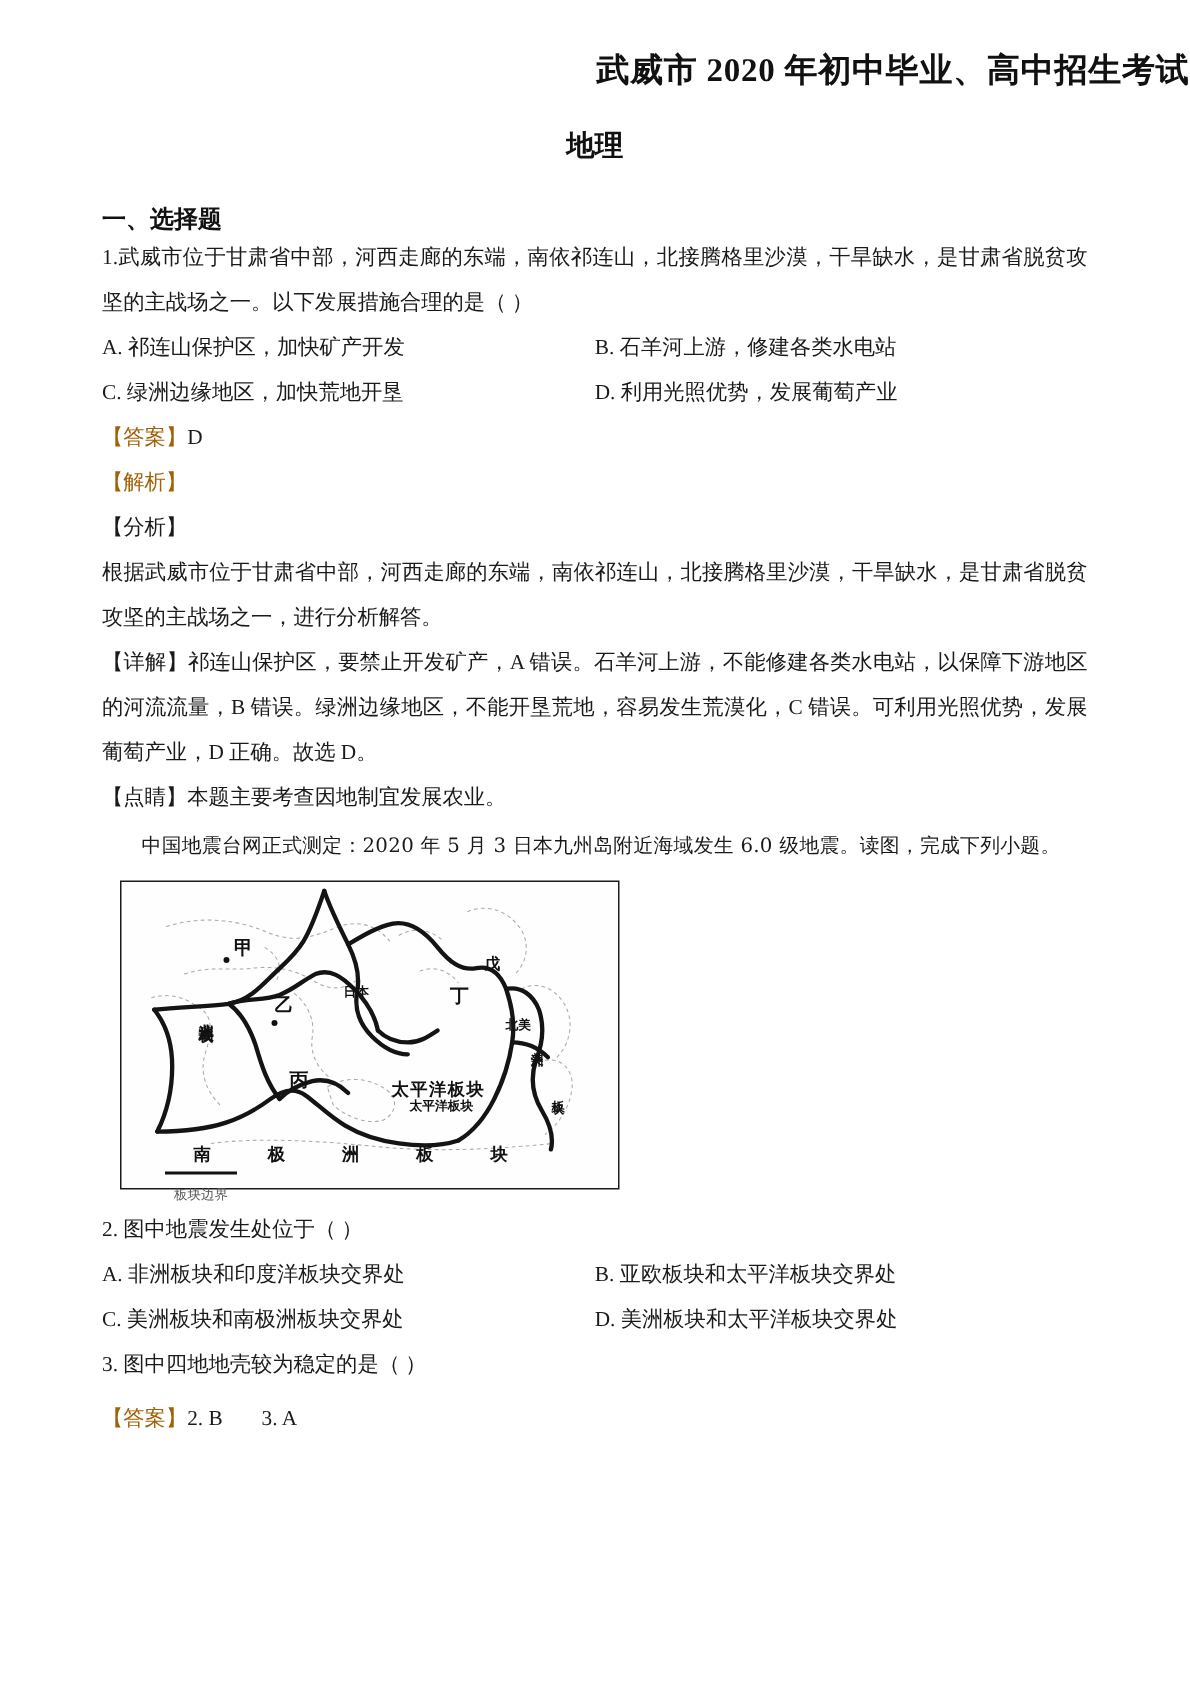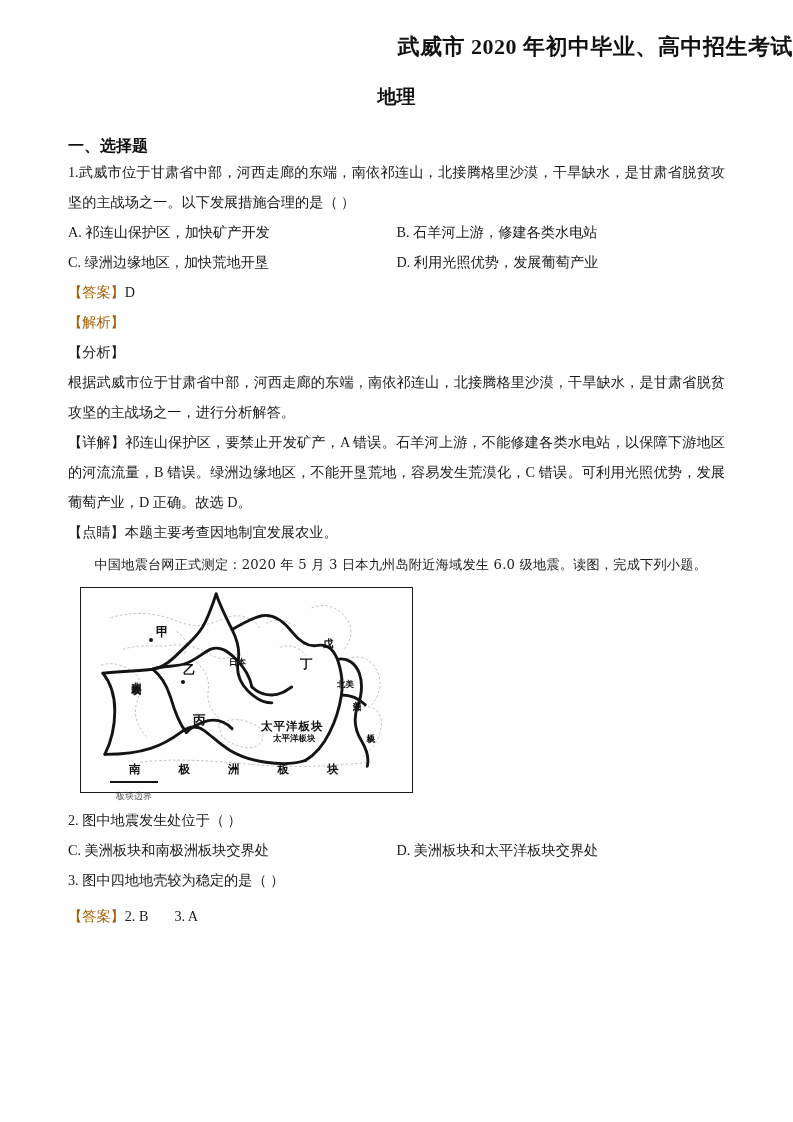--- a/index.html
+++ b/index.html
@@ -279,20 +279,30 @@
       <div class="legend">
         <span class="legend-swatch"></span>
         <span>板块边界</span>
       </div>
     </div>
 
     <p class="para" style="margin-top:6px;">2.  图中地震发生处位于（    ）</p>
 
     <div class="opt-row">
       <div class="opt-col">
+        <span>A.</span>
+        <span>非洲板块和印度洋板块交界处</span>
+      </div>
+      <div class="opt-col">
+        <span>B.</span>
+        <span>亚欧板块和太平洋板块交界处</span>
+      </div>
+    </div>
+    <div class="opt-row">
+      <div class="opt-col">
         <span>C.</span>
         <span>美洲板块和南极洲板块交界处</span>
       </div>
       <div class="opt-col">
         <span>D.</span>
         <span>美洲板块和太平洋板块交界处</span>
       </div>
     </div>
 
     <p class="para">3.  图中四地地壳较为稳定的是（    ）</p>

